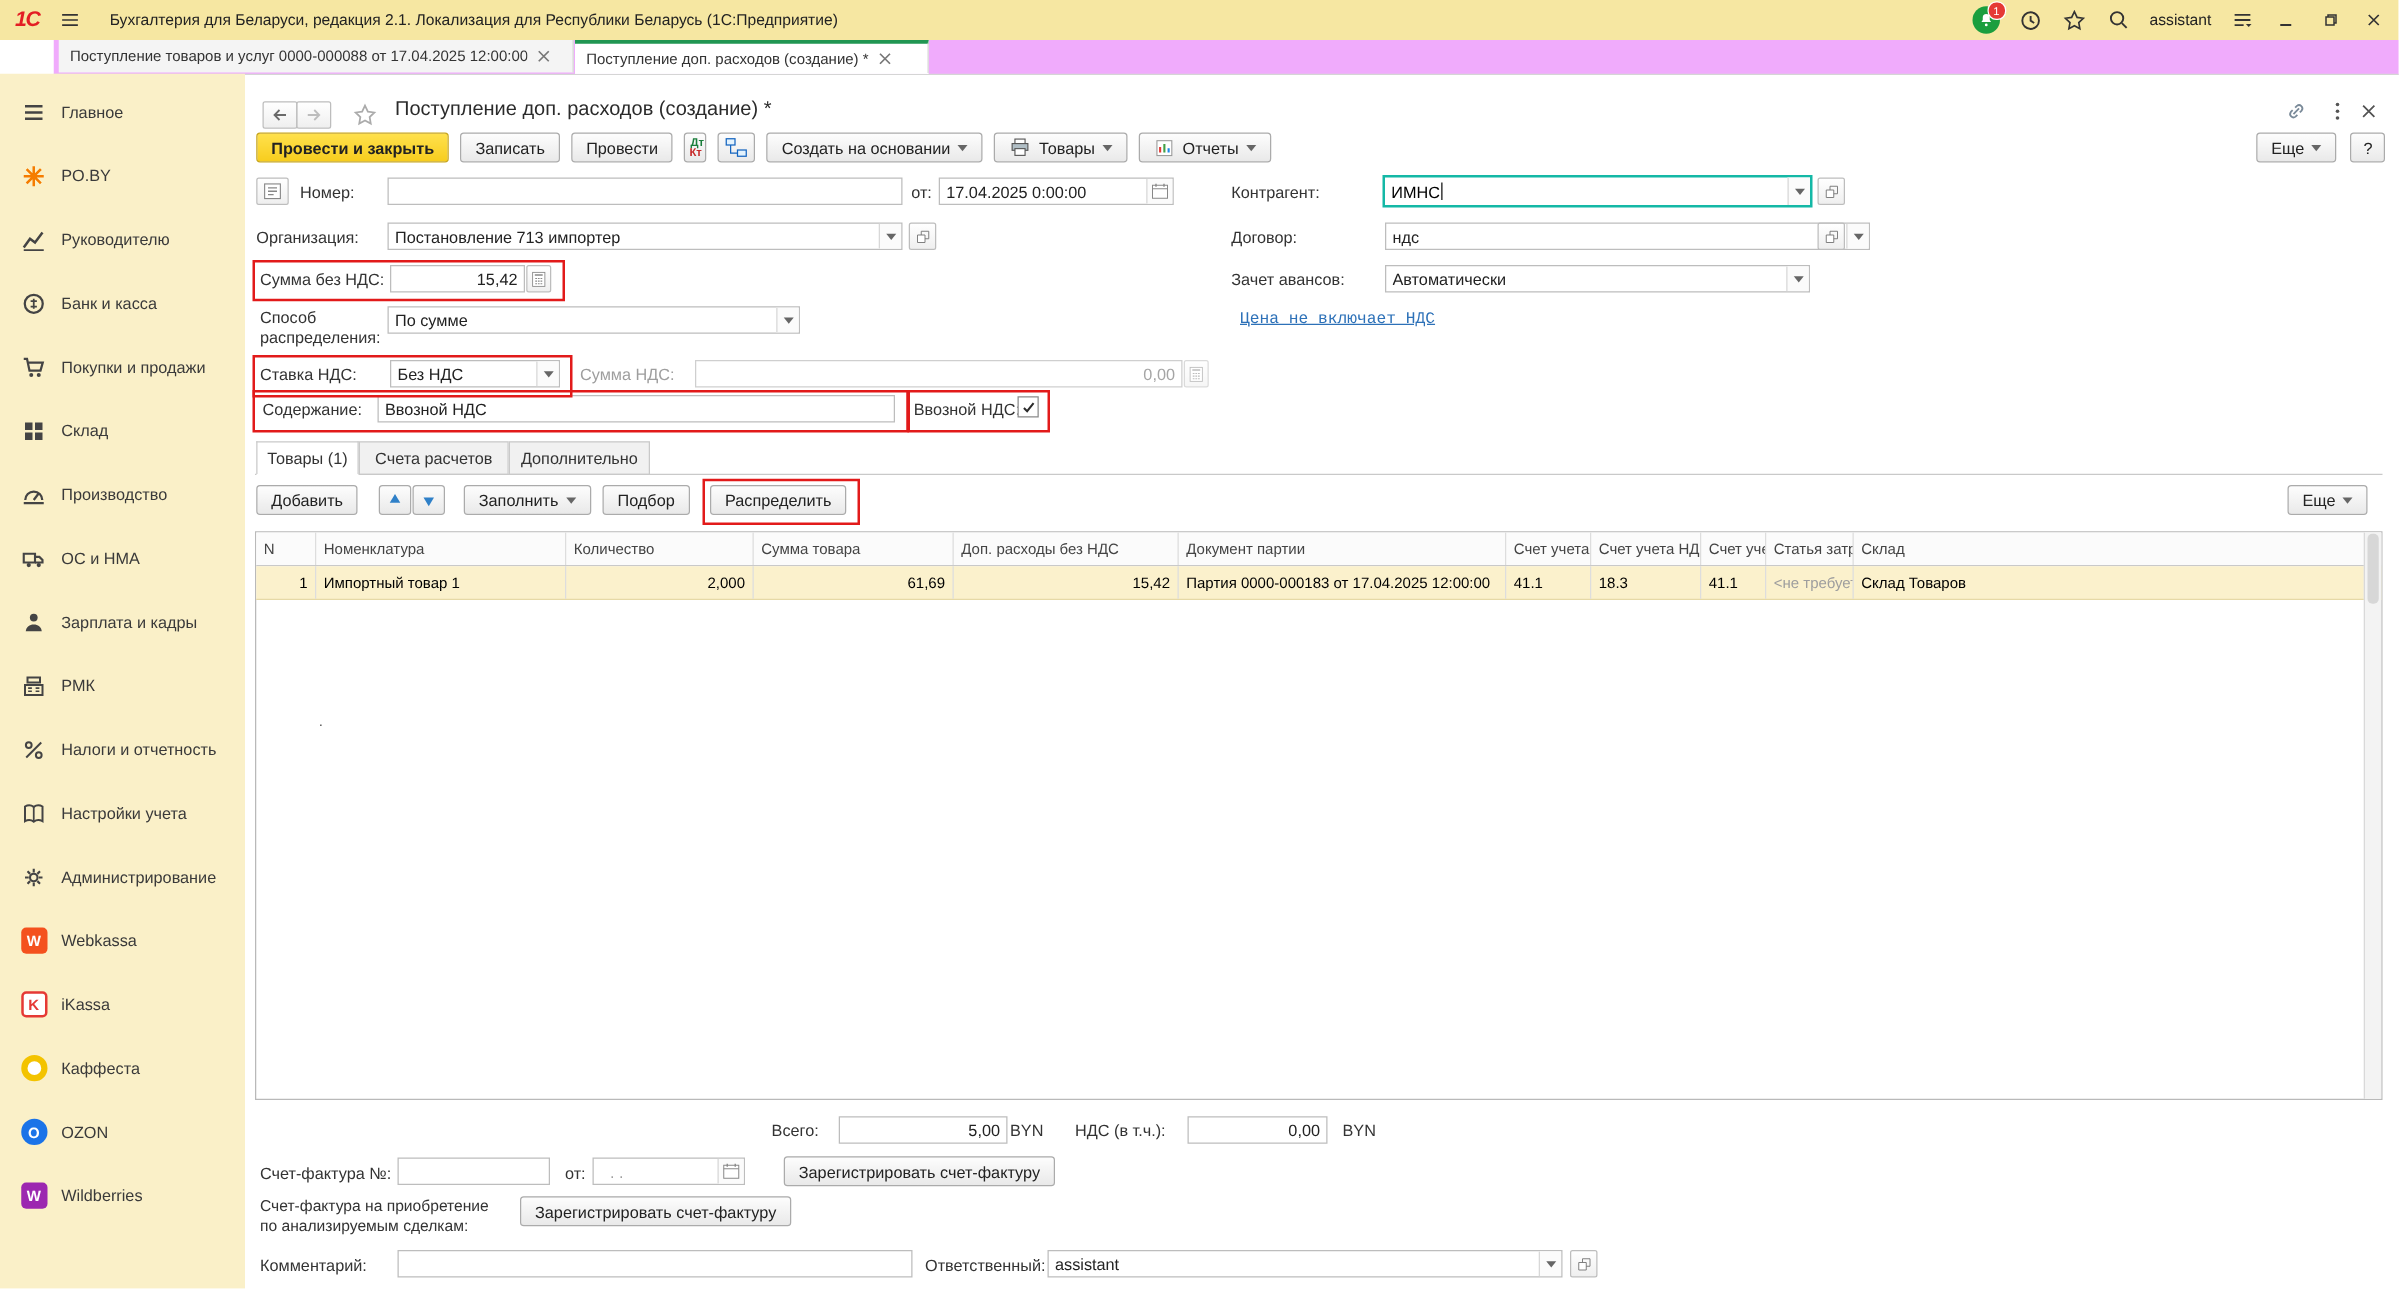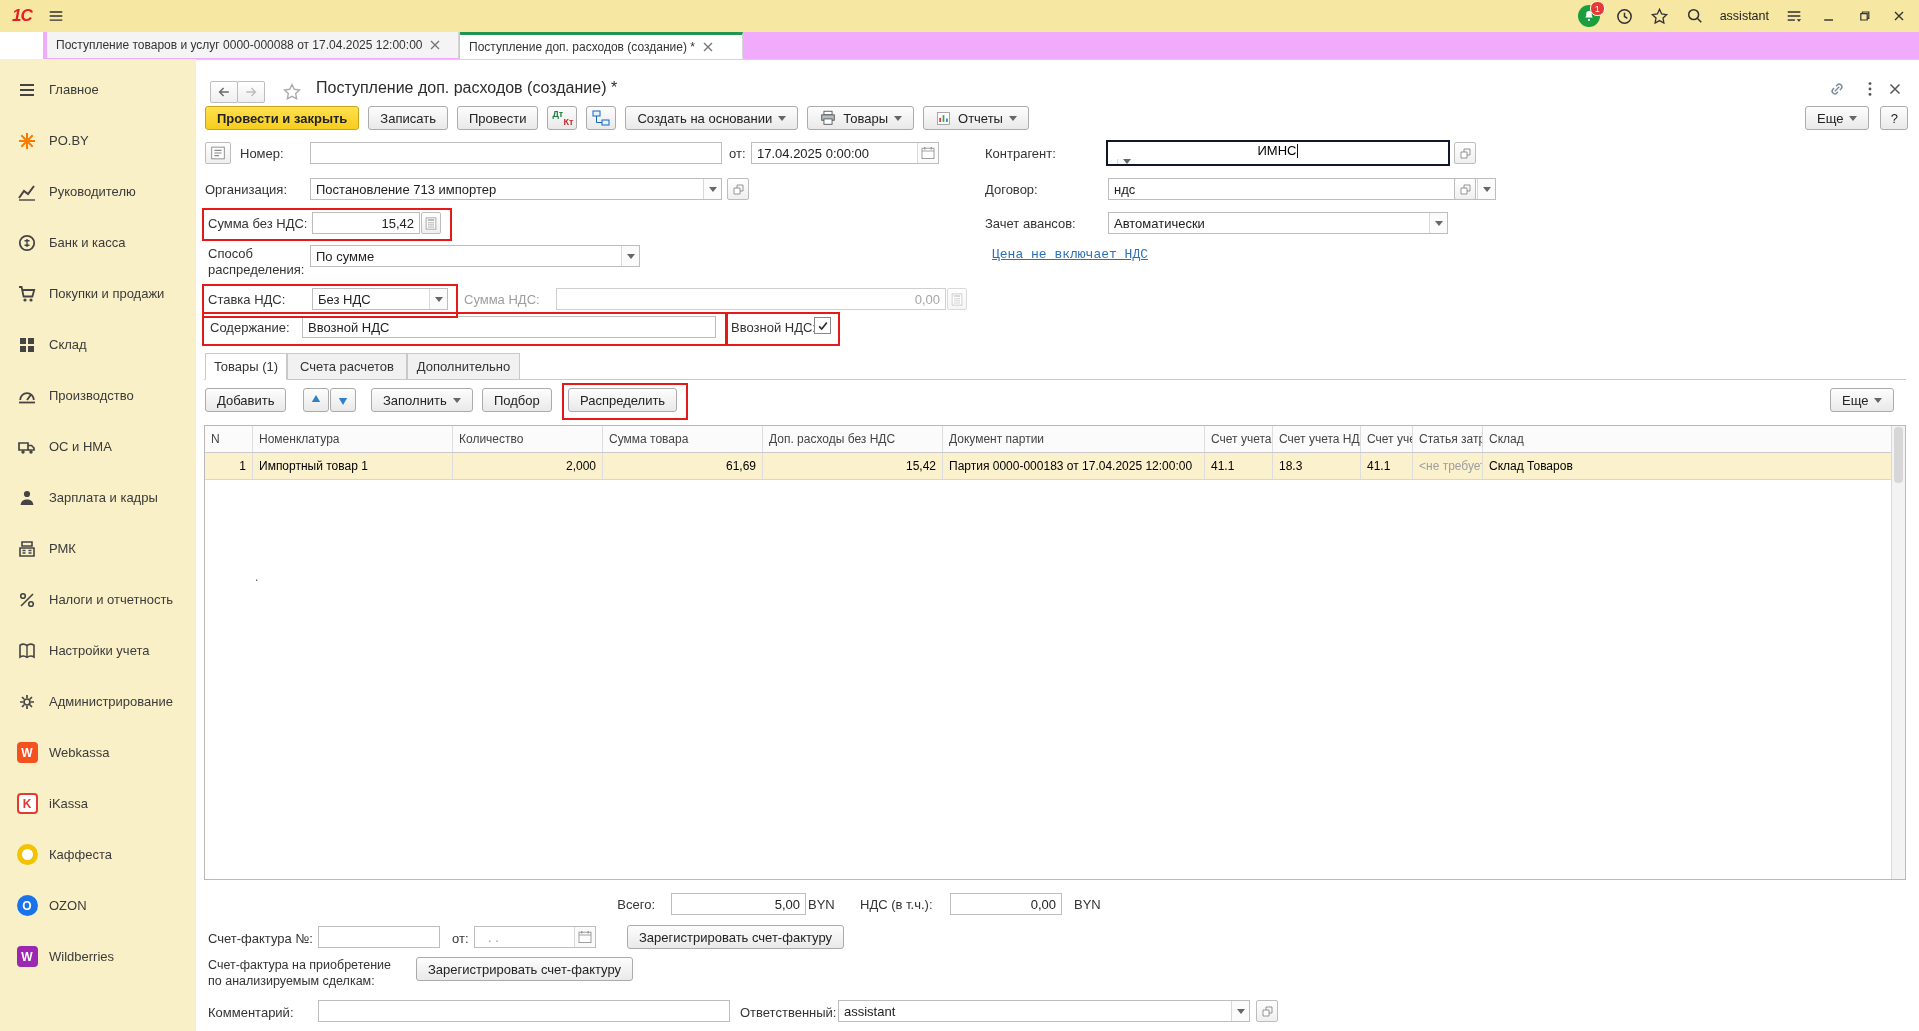--- a/index.html
+++ b/index.html
@@ -33,21 +33,21 @@
   .fld .val.r{text-align:right;}
   .fld.dis{border-color:#CFCFCF;color:#A5A5A5;}
   .ddbtn{width:17px;align-self:stretch;border-left:1px solid #D8D8D8;display:flex;align-items:center;justify-content:center;margin:0 -5px 0 4px;background:#FBFBFB;flex:0 0 auto;}
   .tri{width:0;height:0;border-left:4px solid transparent;border-right:4px solid transparent;border-top:5px solid #666;}
   .inbtn{align-self:stretch;width:20px;display:flex;align-items:center;justify-content:center;margin:0 -5px 0 4px;border-left:1px solid #D8D8D8;flex:0 0 auto;background:#FBFBFB;}
   .sqbtn{position:absolute;width:22px;height:22px;border:1px solid #BDBDBD;border-radius:2px;background:linear-gradient(#FFFFFF,#EFEFEF);display:flex;align-items:center;justify-content:center;box-sizing:border-box;}
   .btn{height:24px;border:1px solid #ABABAB;border-radius:3px;background:linear-gradient(#FDFDFD,#E9E9E9);font-size:13px;color:#222;display:inline-flex;align-items:center;padding:0 11px;gap:6px;white-space:nowrap;box-sizing:border-box;cursor:default;}
   .btn.primary{background:linear-gradient(#FFE14D,#F7CD1E);border-color:#C7A51B;font-weight:bold;}
   .btn.icon{padding:0 4px;}
   .redbox{position:absolute;border:2px solid #E21A1A;pointer-events:none;z-index:6;background:transparent;}
-  .ylbox{position:absolute;border:2px solid #0f172a;z-index:5;display:flex;align-items:center;background:#fff;box-sizing:border-box;padding:0 5px;font-size:13px;flex-direction:column;}
+  .ylbox{position:absolute;border:2px solid #14b8a6;z-index:5;display:flex;align-items:center;background:#fff;box-sizing:border-box;padding:0 5px;font-size:13px;}
   .caret{width:1px;height:14px;background:#111;margin-left:1px;}
   .link{position:absolute;font-size:13px;color:#2D71B8;text-decoration:underline;white-space:nowrap;cursor:pointer;}
   
   .ftab{position:absolute;top:353px;height:27px;box-sizing:border-box;display:flex;align-items:center;justify-content:center;font-size:13px;color:#333;border:1px solid #C9C9C9;background:#F1F1F1;}
   .ftab.active{background:#fff;border-bottom:1px solid #fff;z-index:3;}
   .tabline{position:absolute;left:204px;top:379px;width:1702px;height:1px;background:#C9C9C9;z-index:1;}
   
   .tbl{position:absolute;left:204px;top:425px;width:1702px;height:455px;border:1px solid #B9B9B9;box-sizing:border-box;background:#fff;}
   .trow{display:grid;grid-template-columns:48px 200px 150px 160px 180px 262px 68px 88px 52px 70px 1fr;}
   .trow.hdr{background:#FBFBFB;border-bottom:1px solid #C9C9C9;color:#444;}
@@ -64,20 +64,21 @@
 
 <div class="page">
 
   <div class="titlebar">
     <span class="logo1c">1С</span>
     <span class="tb-icon" style="margin-left:14px">
       <svg width="18" height="18" viewBox="0 0 20 20">
           <path d="M3 5.5h14M3 10h14M3 14.5h14" stroke="#333" stroke-width="1.5"></path>
         </svg>
     </span>
+    <span class="tb-title">Бухгалтерия для Беларуси, редакция 2.1. Локализация для Республики Беларусь  (1С:Предприятие)</span>
     <div class="tb-right">
       <span class="bell-wrap">
         <svg width="14" height="14" viewBox="0 0 20 20">
             <path d="M10 3a4 4 0 0 1 4 4v3l1.5 2.2h-11L6 10V7a4 4 0 0 1 4-4z" fill="#fff"></path>
             <circle cx="10" cy="15.6" r="1.6" fill="#fff"></circle>
           </svg>
         <span class="bell-badge">1</span>
       </span>
       <span class="tb-icon">
         <svg width="19" height="19" viewBox="0 0 20 20">
@@ -335,21 +336,21 @@
   <span class="abs" style="left:1886px;top:80px;">
     <svg width="18" height="18" viewBox="0 0 20 20">
         <path d="M5 5l10 10M15 5L5 15" stroke="#555" stroke-width="1.6"></path>
       </svg>
   </span>
 
   <div class="abs" style="left:205px;top:106px;display:flex;gap:9px;border-radius:10px;">
     <span class="btn primary">Провести и закрыть</span>
     <span class="btn">Записать</span>
     <span class="btn">Провести</span>
-    <span class="btn icon" style="width:30px;position:relative;">
+    <span class="btn icon" style="width:18px;position:relative;">
       <span style="position:absolute;left:4px;top:2px;font-size:9px;font-weight:bold;color:#1B7E3C;">Дт</span>
       <span style="position:absolute;right:3px;bottom:2px;font-size:9px;font-weight:bold;color:#C62828;">Кт</span>
     </span>
     <span class="btn icon">
       <svg width="20" height="20" viewBox="0 0 20 20">
           <rect x="2" y="3" width="7" height="5" fill="#E3F2FD" stroke="#1565C0"></rect>
           <rect x="11" y="12" width="7" height="5" fill="#E3F2FD" stroke="#1565C0"></rect>
           <path d="M5.5 8v6.5H11" fill="none" stroke="#1565C0"></path>
         </svg>
     </span>

